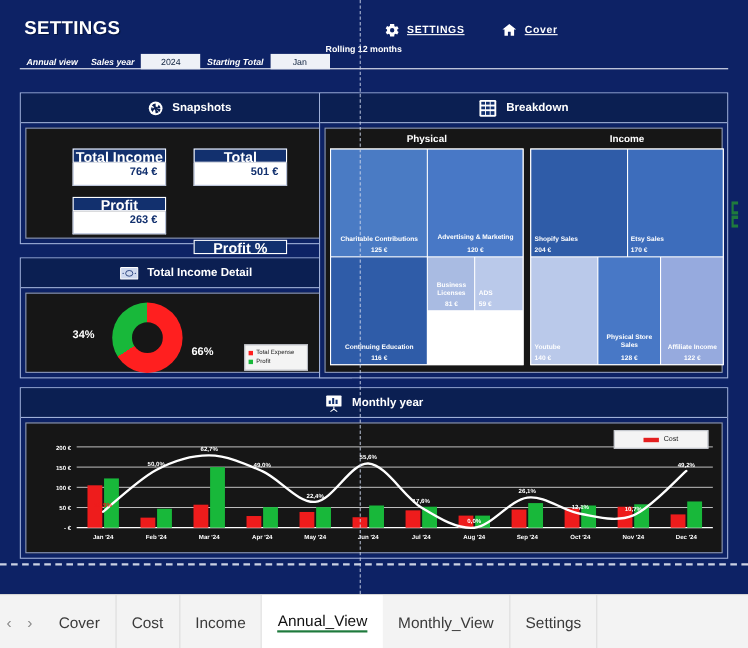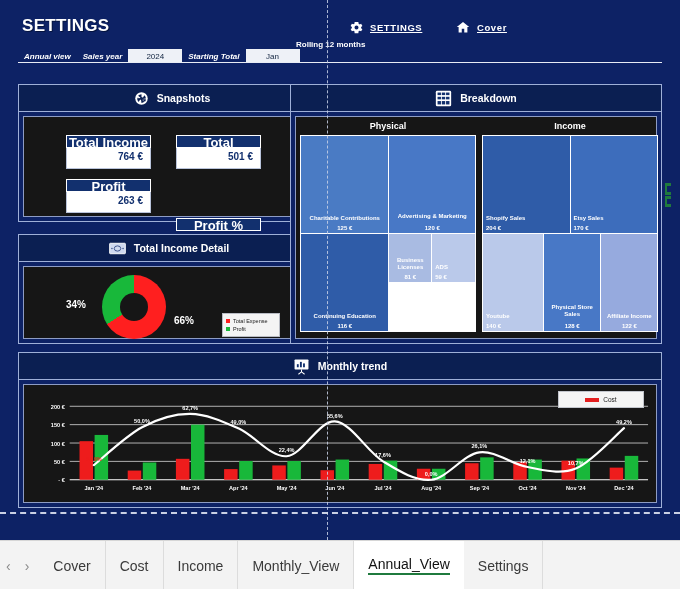--- a/index.html
+++ b/index.html
@@ -314,21 +314,21 @@
         <svg width="17" height="17" viewBox="0 0 22 22">
             <rect x="2" y="2" width="18" height="13" rx="1" fill="#ffffff"></rect>
             <g fill="#12306e">
               <rect x="5" y="8" width="2.4" height="4"></rect>
               <rect x="9" y="5" width="2.4" height="7"></rect>
               <rect x="13" y="7" width="2.4" height="5"></rect>
             </g>
             <path stroke="#ffffff" stroke-width="1.3" d="M11 15v3M11 18l-4 3M11 18l4 3"></path>
           </svg>
       </span>
-      <span class="t">Monthly trend</span>
+      <span class="t">Monthly year</span>
     </div>
     <div class="card-body">
       <svg id="plot" viewBox="0 0 636 121" preserveAspectRatio="none">
           <line x1="46" x2="628" y1="98" y2="98" stroke="#ffffff" stroke-width="1.2" opacity="1"></line>
           <text x="41" y="100.6" text-anchor="end" fill="#ffffff" font-size="5.6" font-weight="bold" font-family="&quot;Liberation Sans&quot;, sans-serif">- €</text>
           <line x1="46" x2="628" y1="79" y2="79" stroke="#ffffff" stroke-width="0.8" opacity="0.85"></line>
           <text x="41" y="81.6" text-anchor="end" fill="#ffffff" font-size="5.6" font-weight="bold" font-family="&quot;Liberation Sans&quot;, sans-serif">50 €</text>
           <line x1="46" x2="628" y1="60" y2="60" stroke="#ffffff" stroke-width="0.8" opacity="0.85"></line>
           <text x="41" y="62.6" text-anchor="end" fill="#ffffff" font-size="5.6" font-weight="bold" font-family="&quot;Liberation Sans&quot;, sans-serif">100 €</text>
           <line x1="46" x2="628" y1="41" y2="41" stroke="#ffffff" stroke-width="0.8" opacity="0.85"></line>
@@ -404,23 +404,23 @@
   <div id="tabs">
       <div class="tab">
         <span class="txt">Cover</span>
       </div>
       <div class="tab">
         <span class="txt">Cost</span>
       </div>
       <div class="tab">
         <span class="txt">Income</span>
       </div>
+      <div class="tab active">
+        <span class="txt">Annual_View</span>
+      </div>
       <div class="tab">
         <span class="txt">Monthly_View</span>
       </div>
-      <div class="tab active">
-        <span class="txt">Annual_View</span>
-      </div>
       <div class="tab">
         <span class="txt">Settings</span>
       </div>
     </div>
 </div>
 
 </body></html>

